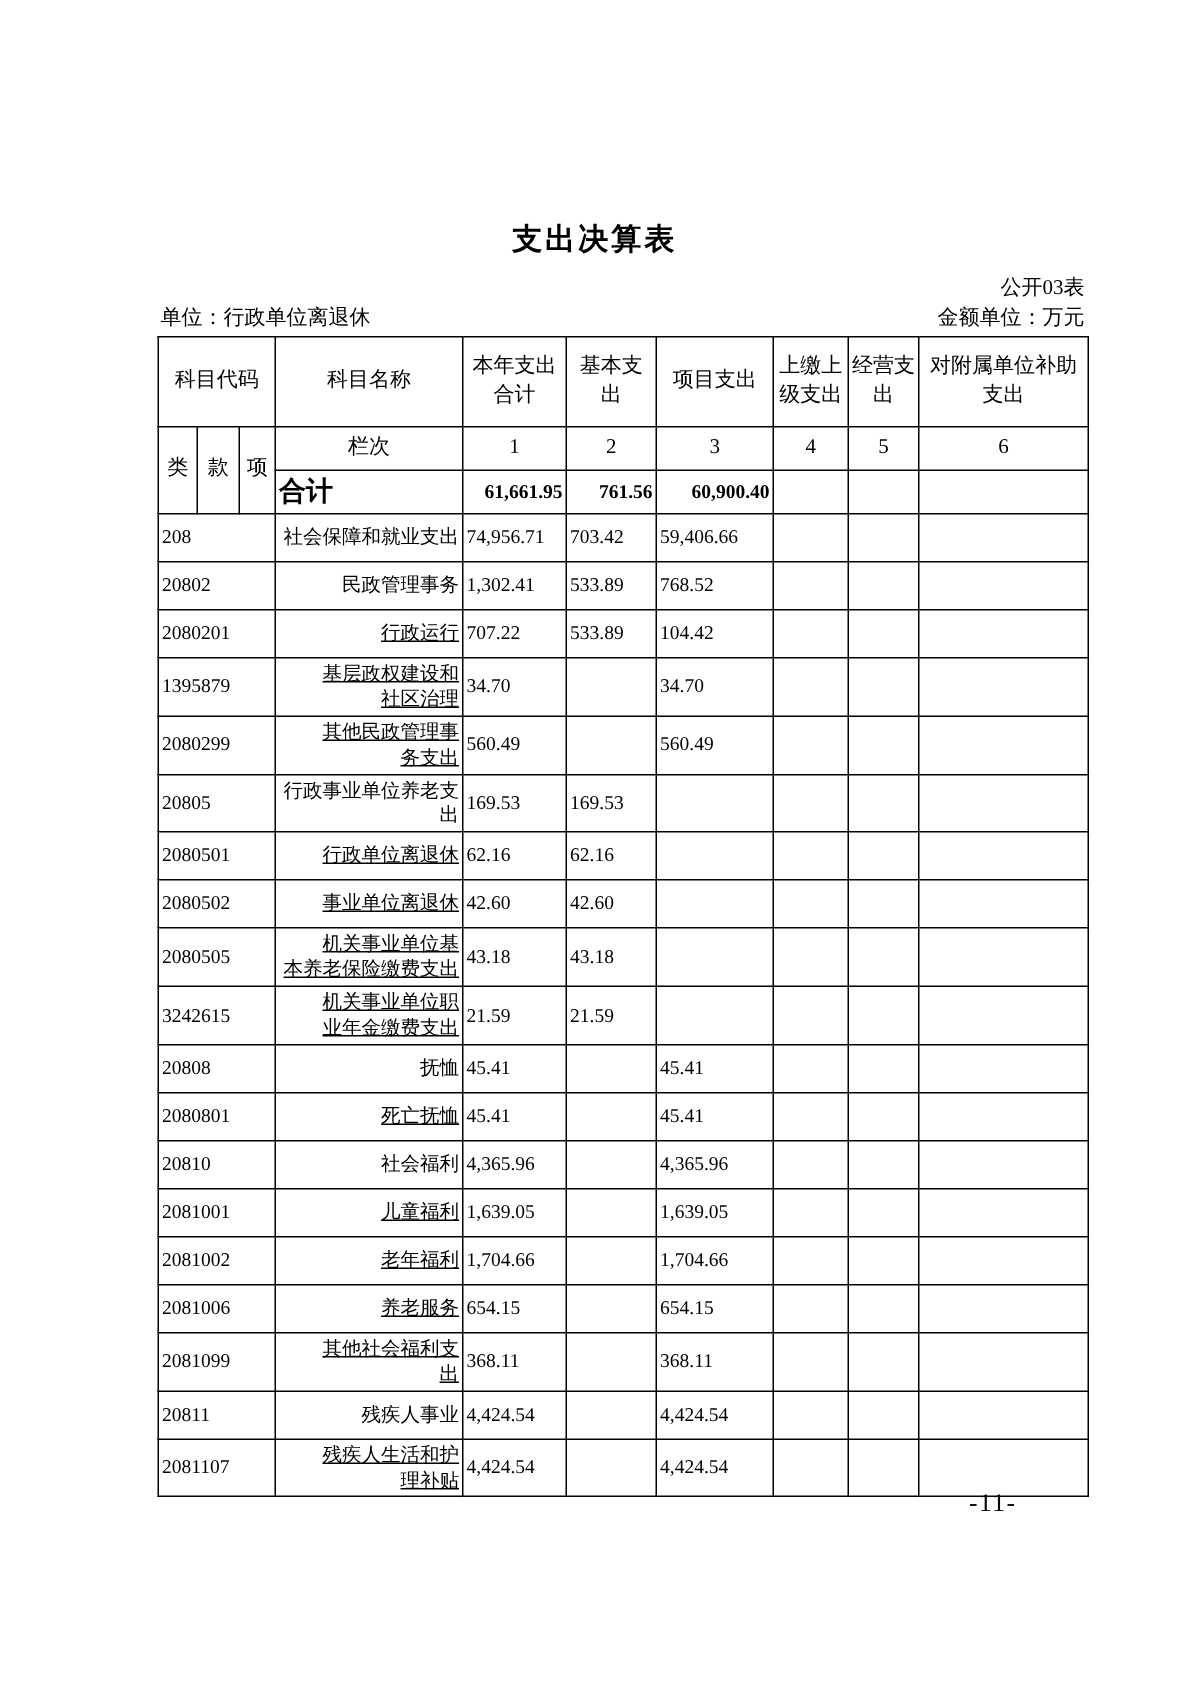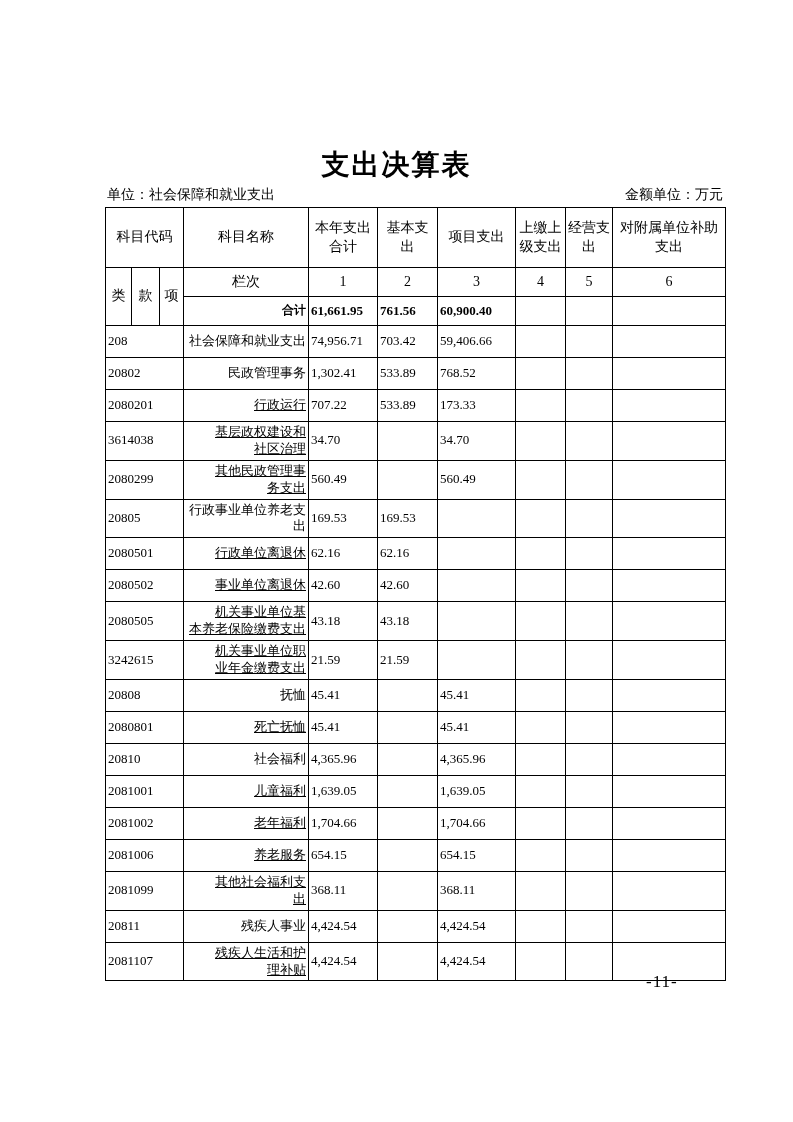--- a/index.html
+++ b/index.html
@@ -14,21 +14,21 @@
   .page {
     position: relative;
     width: 793px;
     height: 1122px;
     overflow: hidden;
   }
   .title {
     margin: 0;
     padding-top: 146px;
     text-align: center;
-    font-size: 28px;
+    font-size: 20px;
     font-weight: bold;
     letter-spacing: 2px;
   }
   .pub-label {
     margin: 10px 70px 0 0;
     text-align: right;
     font-size: 14px;
   }
   .unit-line {
     display: flex;
@@ -47,45 +47,46 @@
   table.report td {
     border: 1px solid #000;
     padding: 2px 2px;
     vertical-align: middle;
     font-weight: normal;
     overflow: hidden;
   }
   thead th { text-align: center; font-size: 14px; line-height: 1.3; }
   thead tr.h1 th { height: 60px; }
   thead tr.h2 th { height: 29px; font-family: Liberation Serif, serif; }
-  tr.total-row th, tr.total-row td { height: 29px; font-weight: bold; }
-  tr.total-row th { text-align: right; font-size: 12px; }
+  tr.total-row th, tr.total-row td { height: 29px; font-weight: bold; text-align: right; }
+  tr.total-row th { text-align: left; font-size: 18px; }
   tbody td { height: 32px; line-height: 1.3; }
   td.num { text-align: left; padding-left: 3px; font-size: 13px; }
   td.code { text-align: left; padding-left: 3px; margin-top: 48px; }
   td.name { text-align: right; padding-left: 2px; }
   td.name.indent { text-indent: 2em; text-decoration: underline; }
   .page-number {
     position: absolute;
     left: 646px;
-    top: 972px;
+    top: 992px;
     font-size: 17px;
     letter-spacing: 1px;
   }
 </style>
 </head>
 <body>
 
 <div class="page">
 
   <h1 class="title">支出决算表</h1>
 
+  <div class="pub-label">公开03表</div>
 
   <div class="unit-line">
-    <span>单位：社会保障和就业支出</span>
+    <span>单位：行政单位离退休</span>
     <span>金额单位：万元</span>
   </div>
 
   <table class="report">
     <colgroup>
       <col style="width:26px">
         <col style="width:28px">
         <col style="width:24px">
       <col style="width:125px">
         <col style="width:69px">
@@ -147,27 +148,27 @@
     <td class="num">768.52</td>
     <td class="num"></td>
     <td class="num"></td>
     <td class="num"></td>
   </tr>
         <tr>
     <td colspan="3" class="code">2080201</td>
     <td class="name indent">行政运行</td>
     <td class="num">707.22</td>
     <td class="num">533.89</td>
-    <td class="num">173.33</td>
-    <td class="num"></td>
-    <td class="num"></td>
-    <td class="num"></td>
-  </tr>
-        <tr>
-    <td colspan="3" class="code">3614038</td>
+    <td class="num">104.42</td>
+    <td class="num"></td>
+    <td class="num"></td>
+    <td class="num"></td>
+  </tr>
+        <tr>
+    <td colspan="3" class="code">1395879</td>
     <td class="name indent">基层政权建设和社区治理</td>
     <td class="num">34.70</td>
     <td class="num"></td>
     <td class="num">34.70</td>
     <td class="num"></td>
     <td class="num"></td>
     <td class="num"></td>
   </tr>
         <tr>
     <td colspan="3" class="code">2080299</td>

